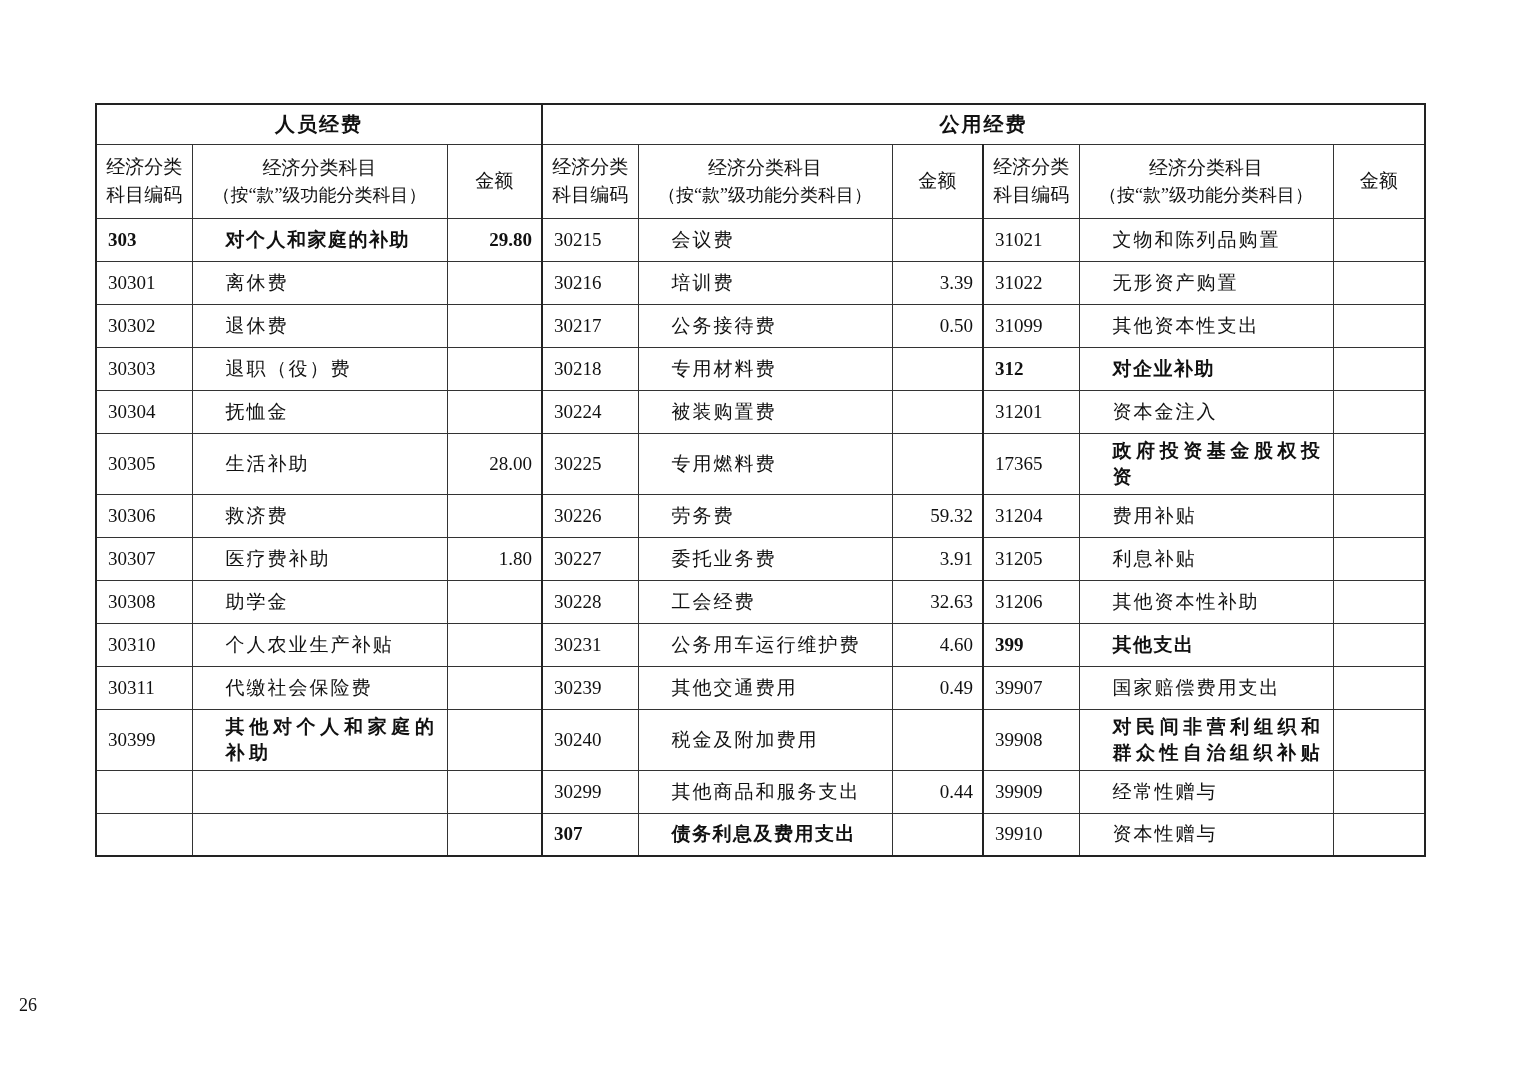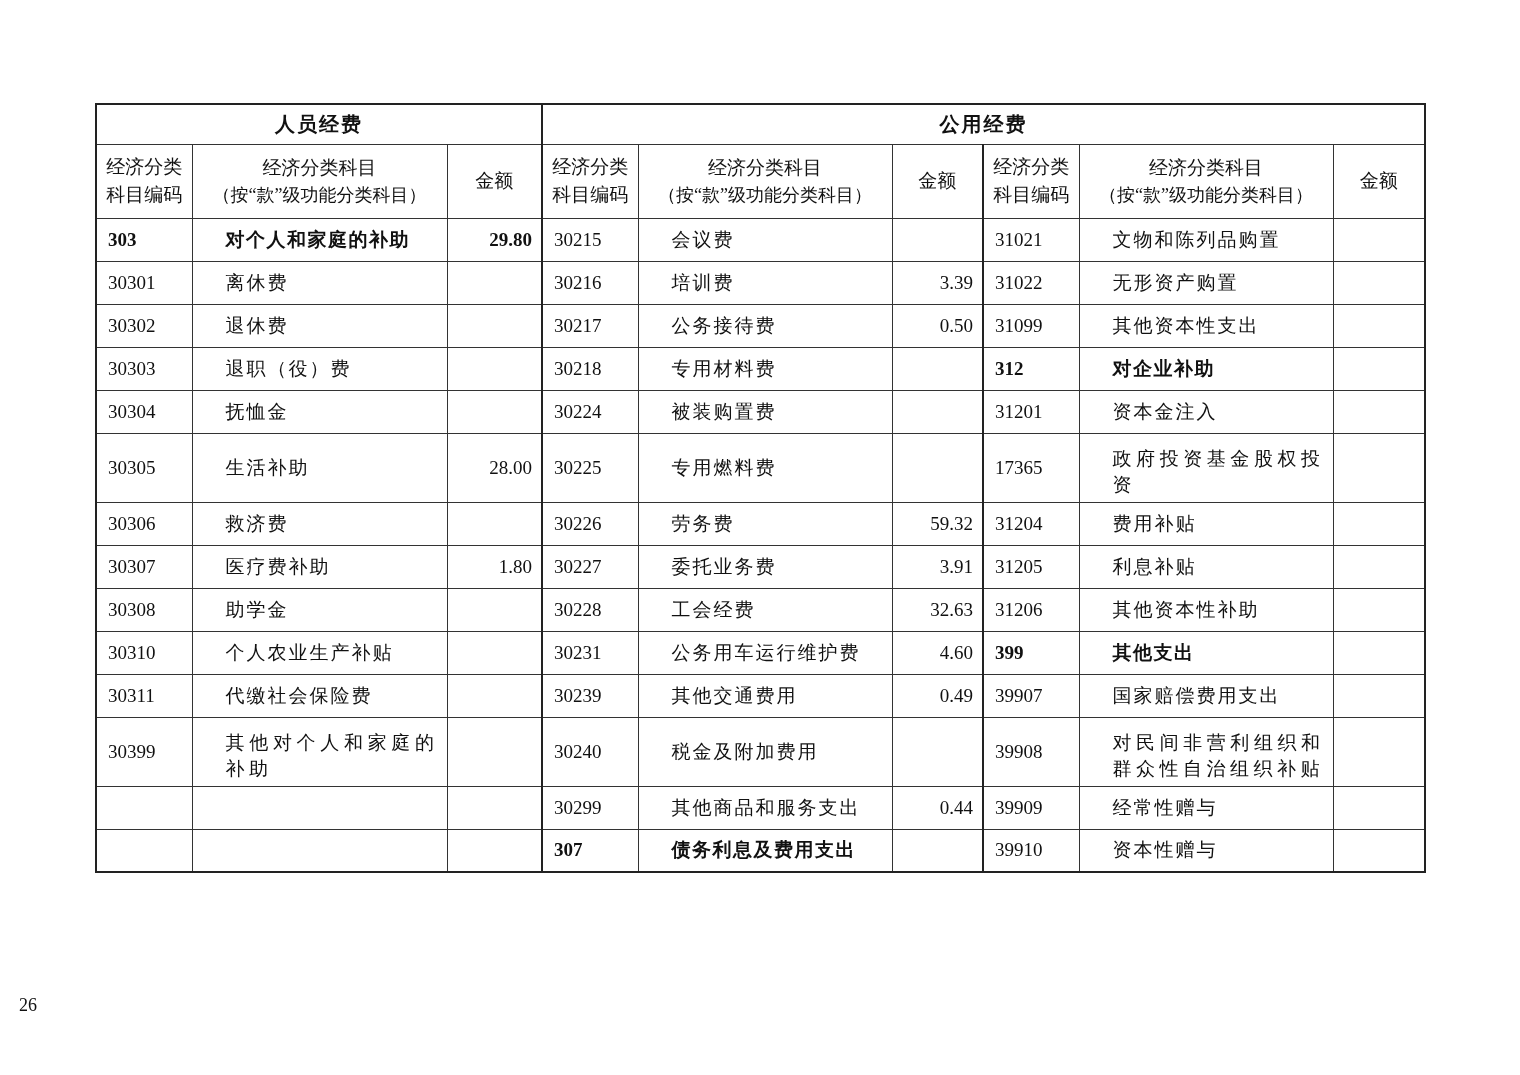--- a/index.html
+++ b/index.html
@@ -73,22 +73,23 @@
   }
   td.subject {
     text-align: left;
     padding-left: 33px;
     padding-right: 8px;
     letter-spacing: 2px;
   }
   td.subject.long {
     letter-spacing: 4.5px;
     text-align: justify;
-    padding-top: 12px;
+    padding-top: 4px;
     padding-bottom: 4px;
+    font-weight: bold;
   }
   td.subject.flush {
     letter-spacing: 1.5px;
   }
   td.amount {
     text-align: right;
     padding-right: 9px;
   }
   td.bold { font-weight: bold; }
 

